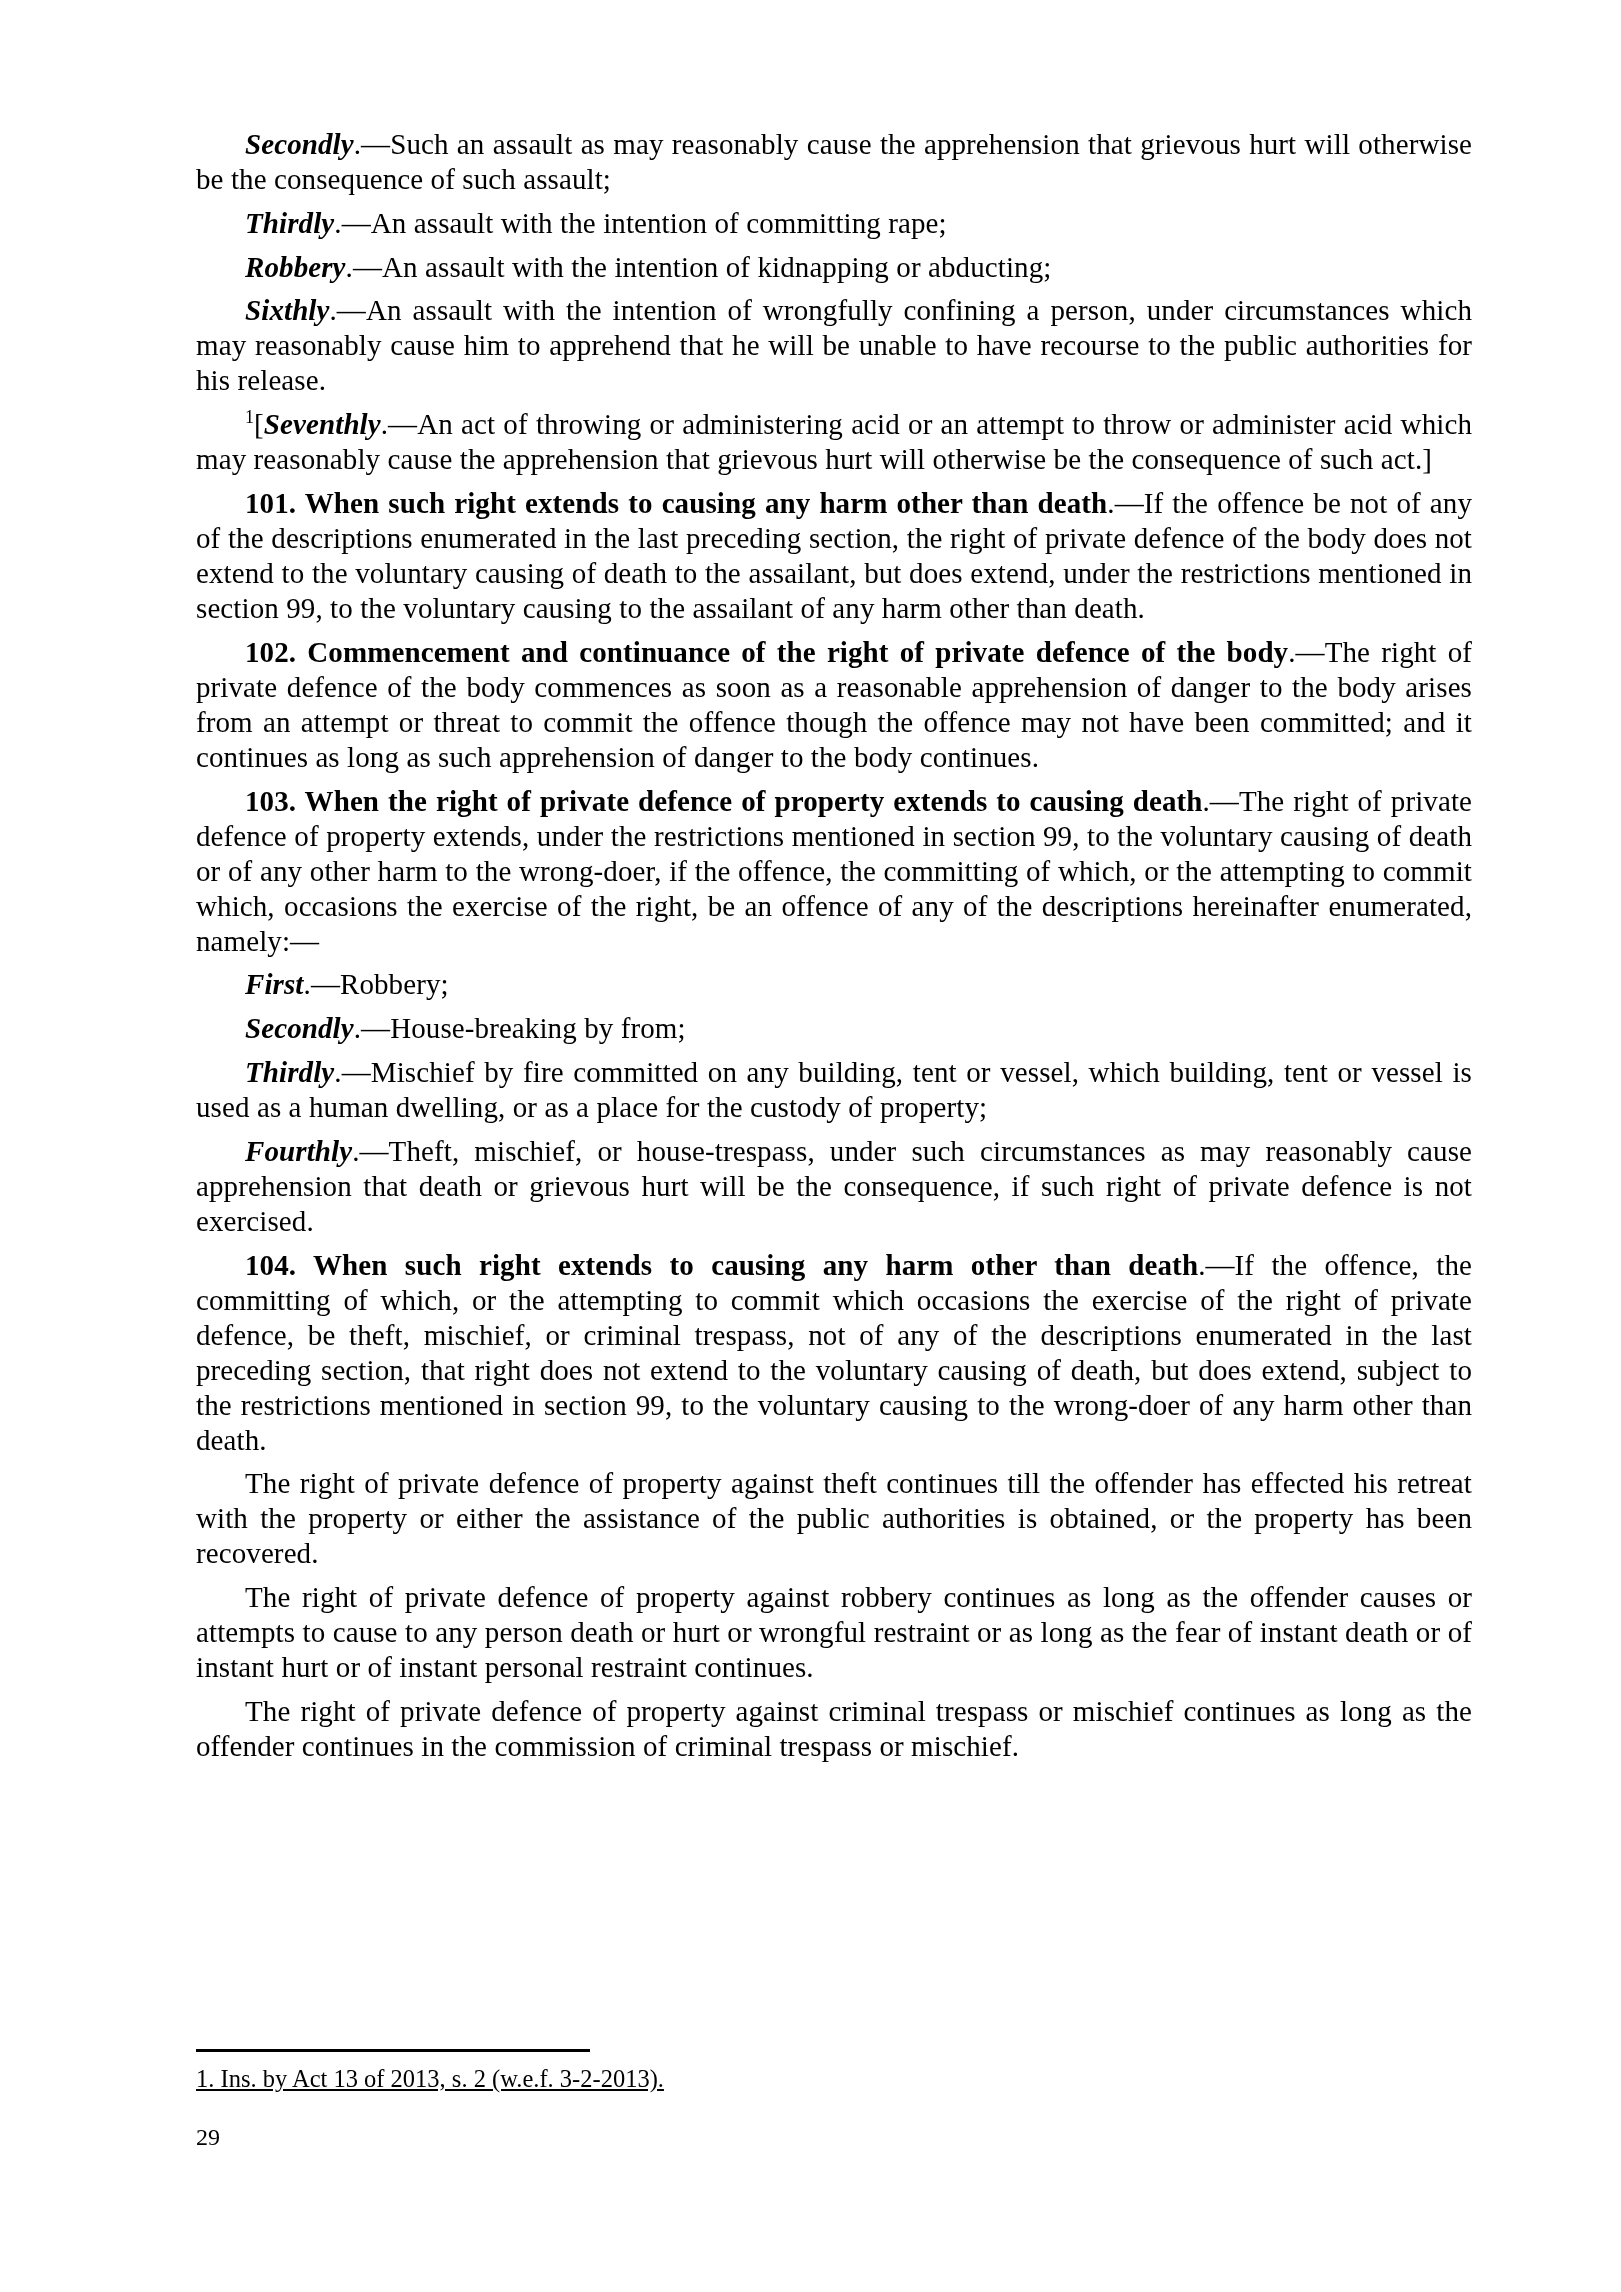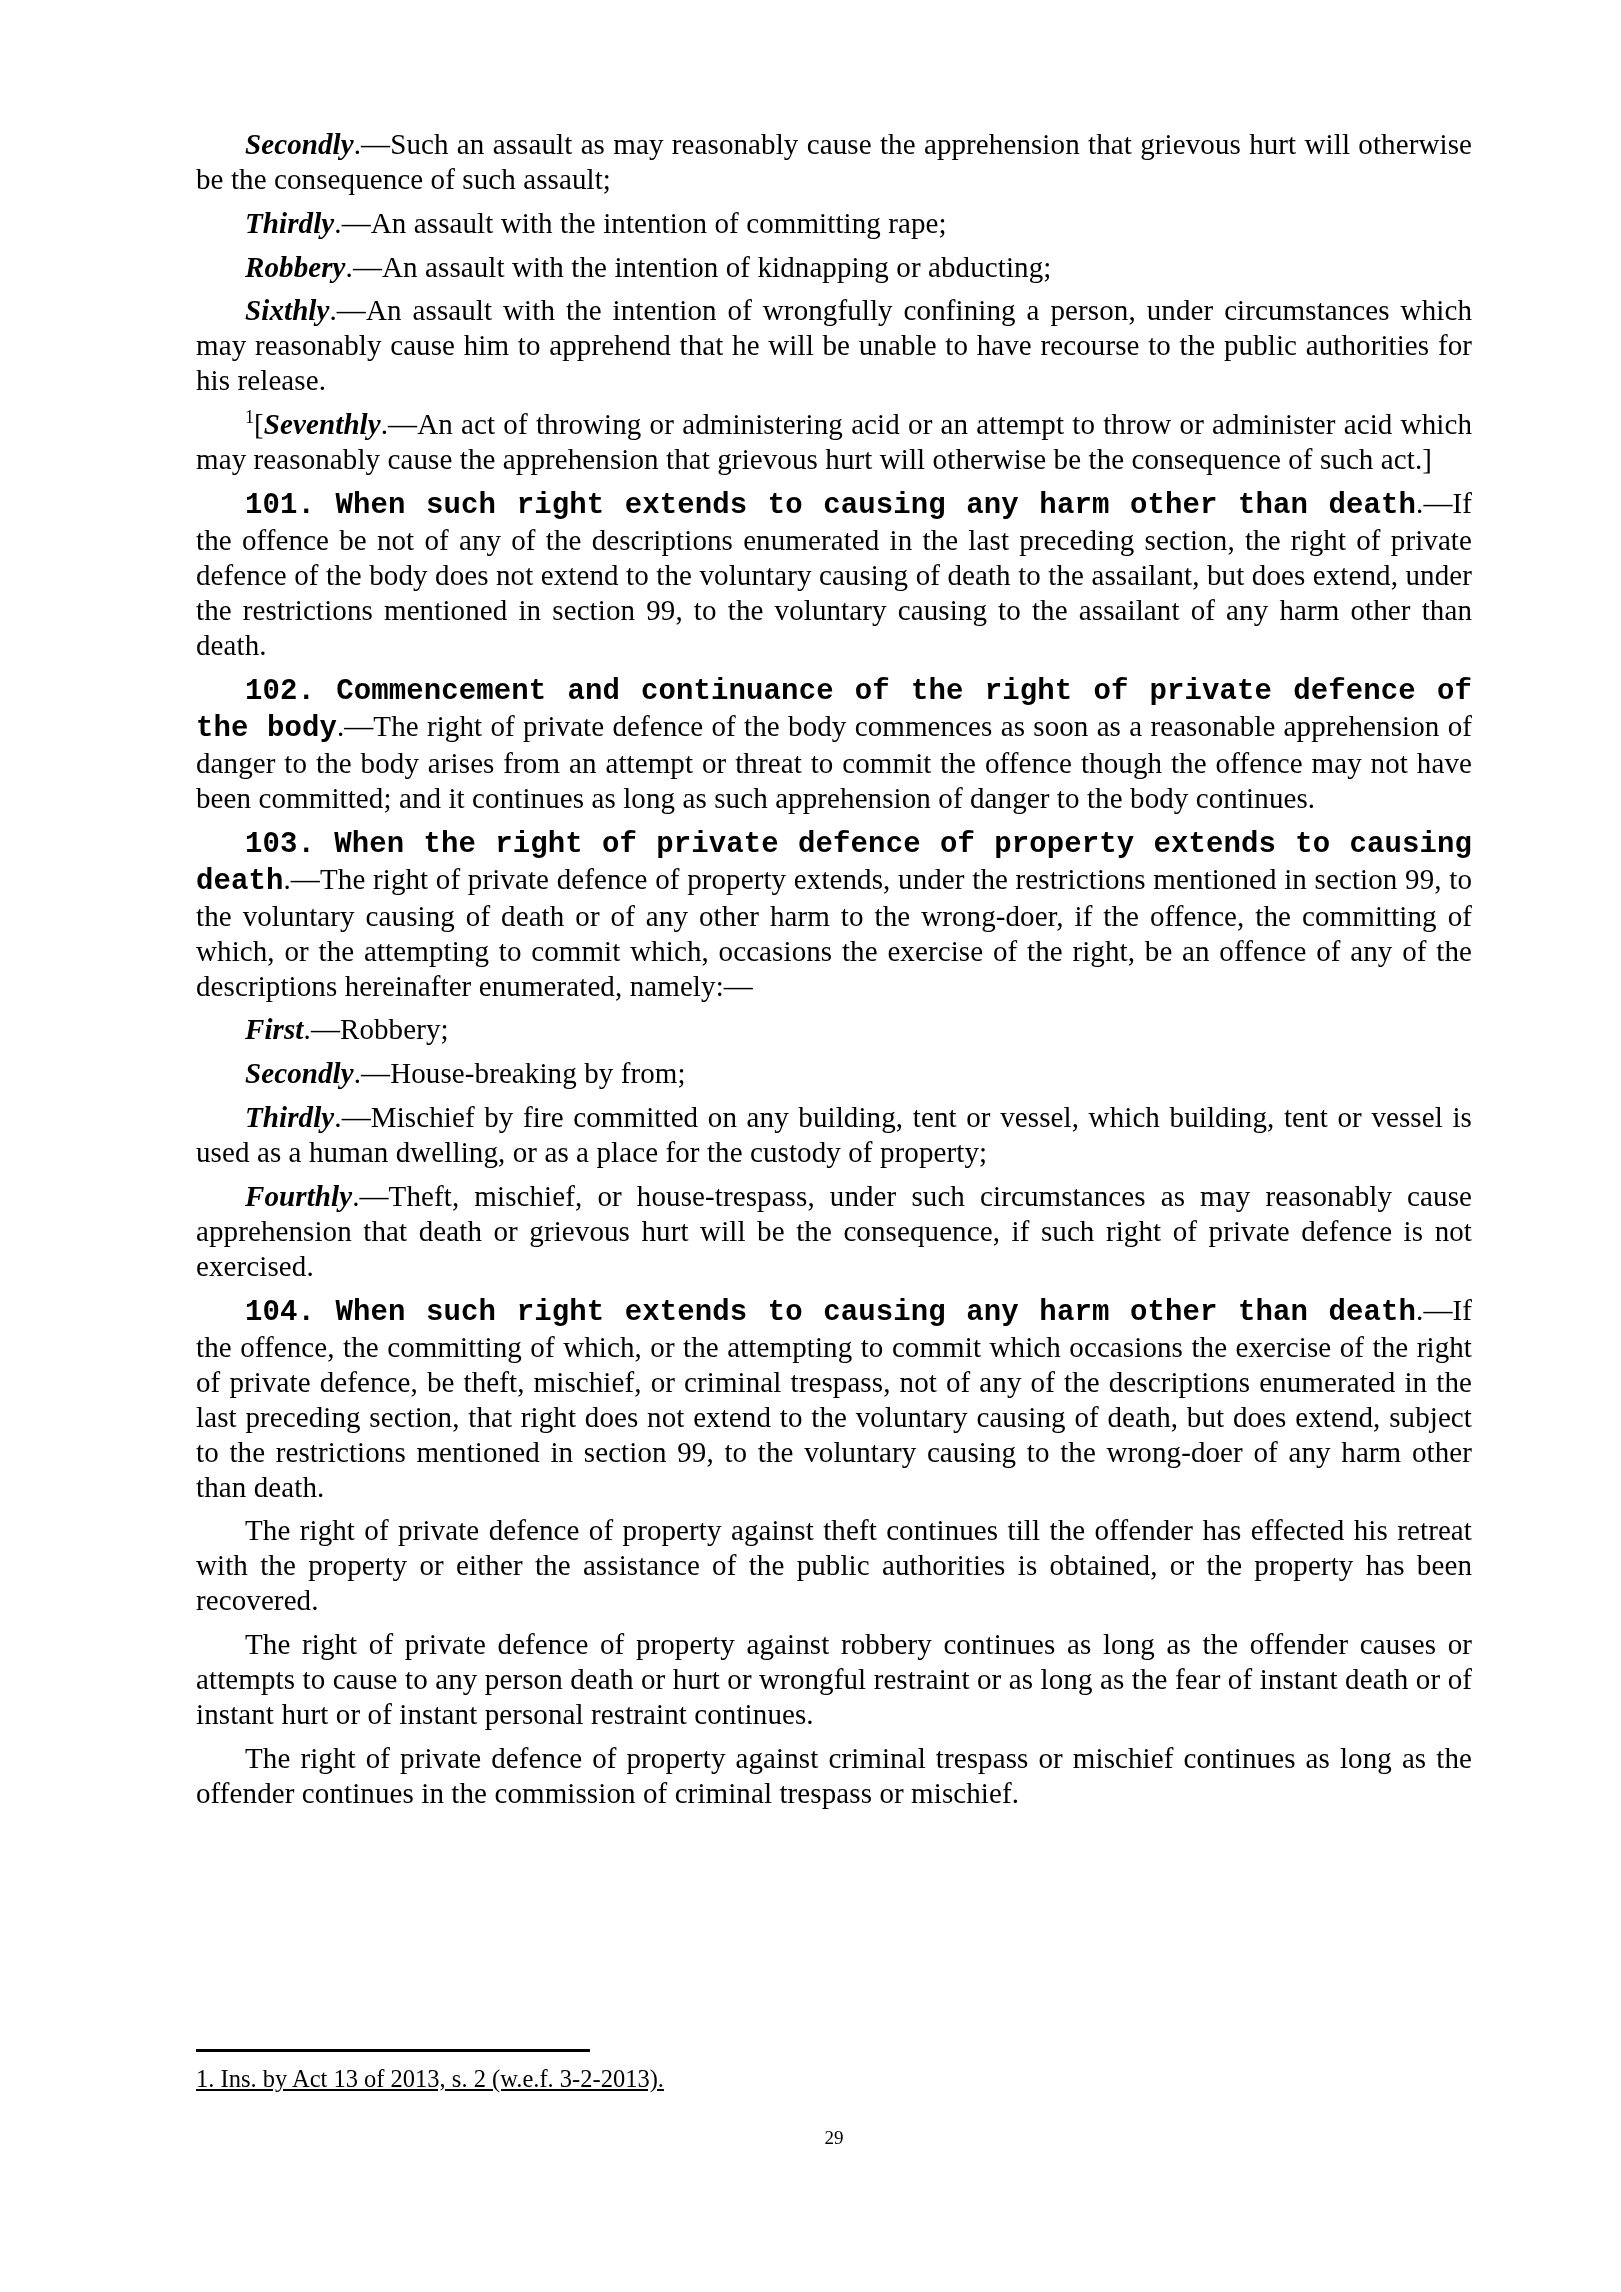--- a/index.html
+++ b/index.html
@@ -24,21 +24,21 @@
     font-size: 29px;
     line-height: 35px;
     text-align: justify;
     letter-spacing: 0.1px;
   }
   .para {
     margin: 0 0 8.8px 0;
     text-indent: 49px;
   }
   .it { font-style: italic; font-weight: bold; }
-  b { font-weight: bold; font-family: Liberation Mono, monospace; }
+  b { font-weight: bold; }
   sup {
     font-size: 0.62em;
     line-height: 0;
     vertical-align: super;
   }
   .footnote-rule {
     position: absolute;
     left: 196px;
     top: 2049px;
     width: 394px;
@@ -53,23 +53,22 @@
     font-size: 24.5px;
     line-height: 29px;
     text-align: left;
     text-decoration: underline;
   }
   .page-number {
     position: absolute;
     left: 196px;
     top: 2120px;
     width: 1276px;
-    font-size: 19px;
+    font-size: 24px;
     line-height: 35px;
-    text-align: center;
   }
 </style>
 </head>
 <body>
 
 <div class="page">
 
   <div class="text-col">
 
     <p class="para"><span class="it">Secondly</span><span>.—Such an assault as may reasonably cause the apprehension that grievous hurt will otherwise be the consequence of such assault;</span></p>

